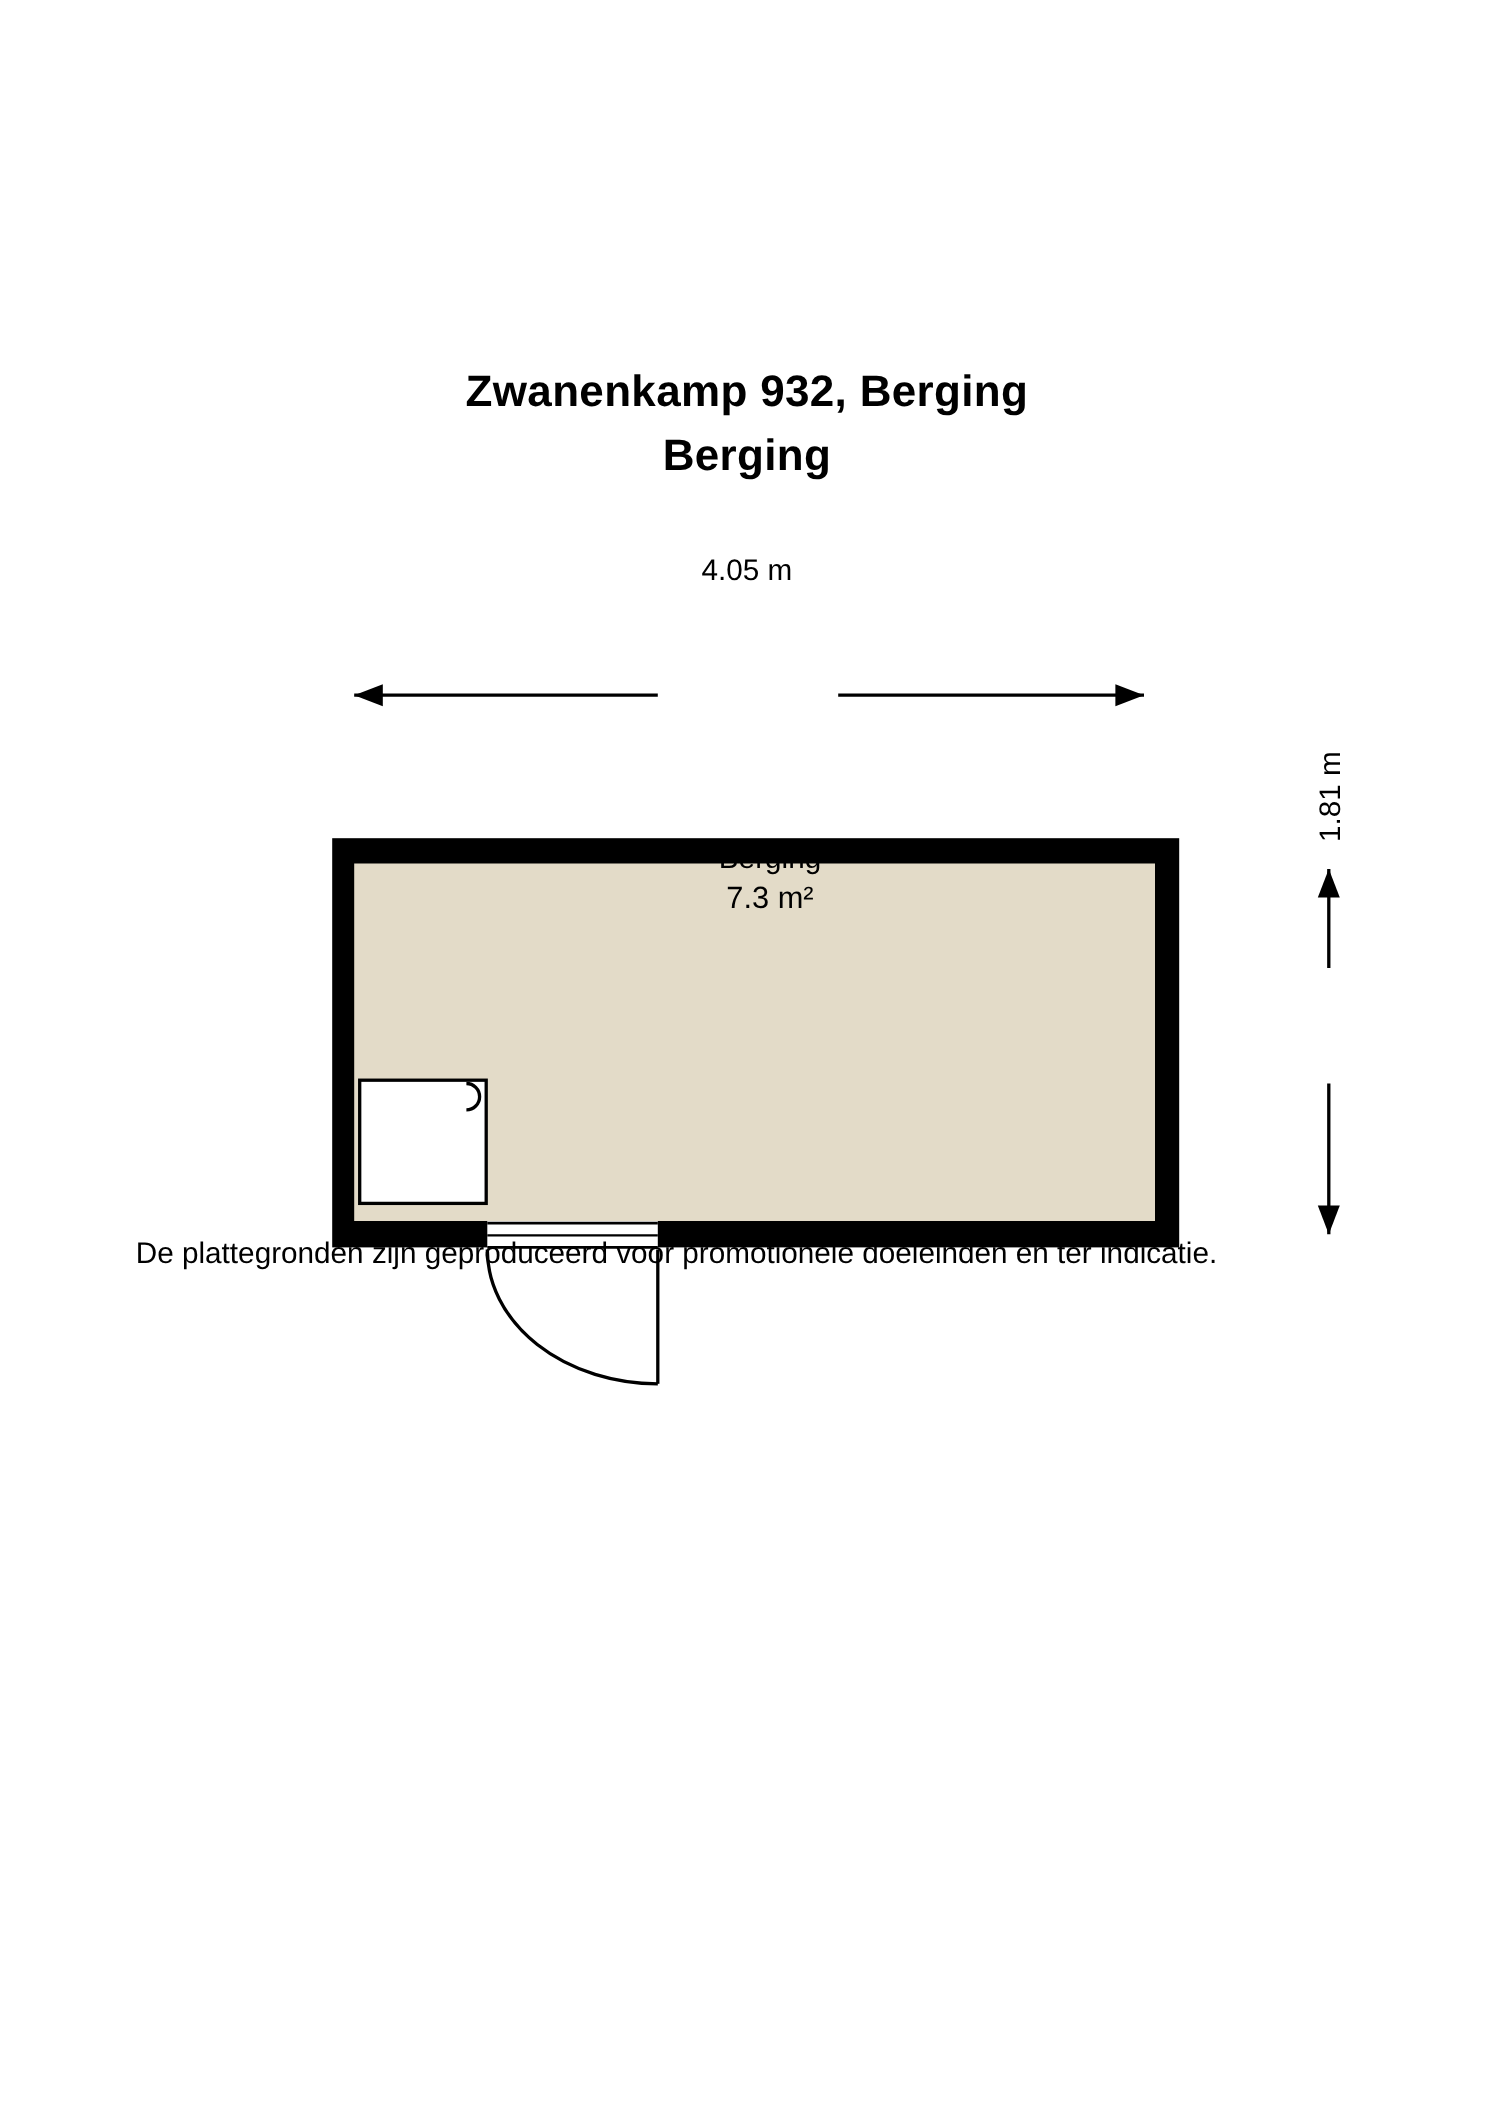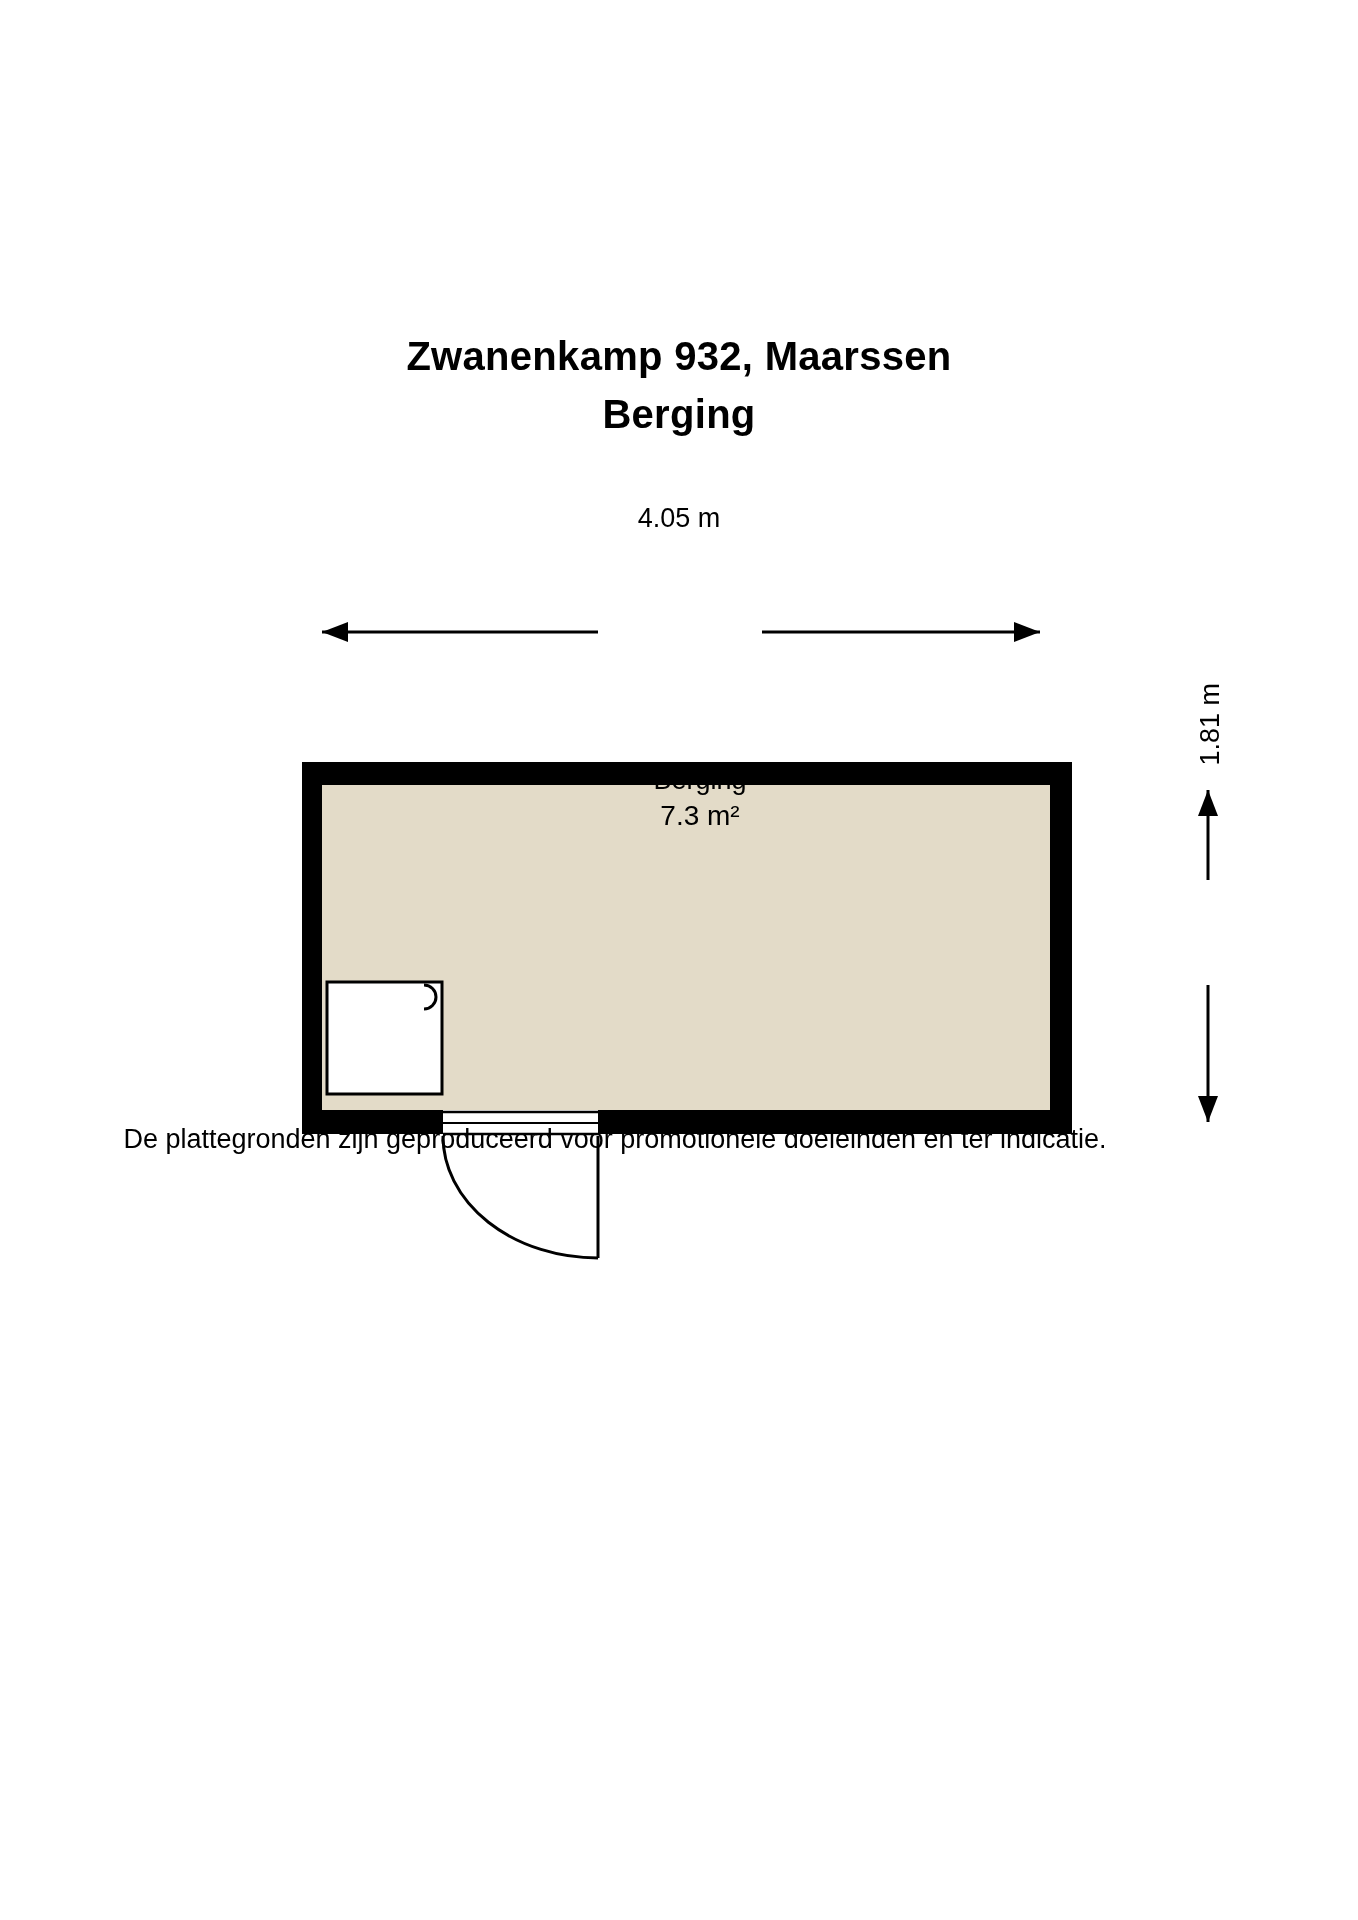--- a/index.html
+++ b/index.html
@@ -98,21 +98,21 @@
   #footer div {
     font-size: 27px;
     line-height: 38px;
     color: #000;
   }
 </style>
 </head>
 <body>
 
 <div id="title-block">
-  <div id="title-line1">Zwanenkamp 932, Maarssen</div>
+  <div id="title-line1">Zwanenkamp 932, Berging</div>
   <div id="title-line2">Berging</div>
 </div>
 
 <div id="plan-wrap">
   <svg id="plan-svg" width="1358" height="1920" viewBox="0 0 1358 1920">
 
     <g>
       <line x1="322" y1="632" x2="598" y2="632" stroke="#000" stroke-width="3"></line>
       <line x1="762" y1="632" x2="1040" y2="632" stroke="#000" stroke-width="3"></line>
       <polygon points="322,632 348,622 348,642" fill="#000"></polygon>

